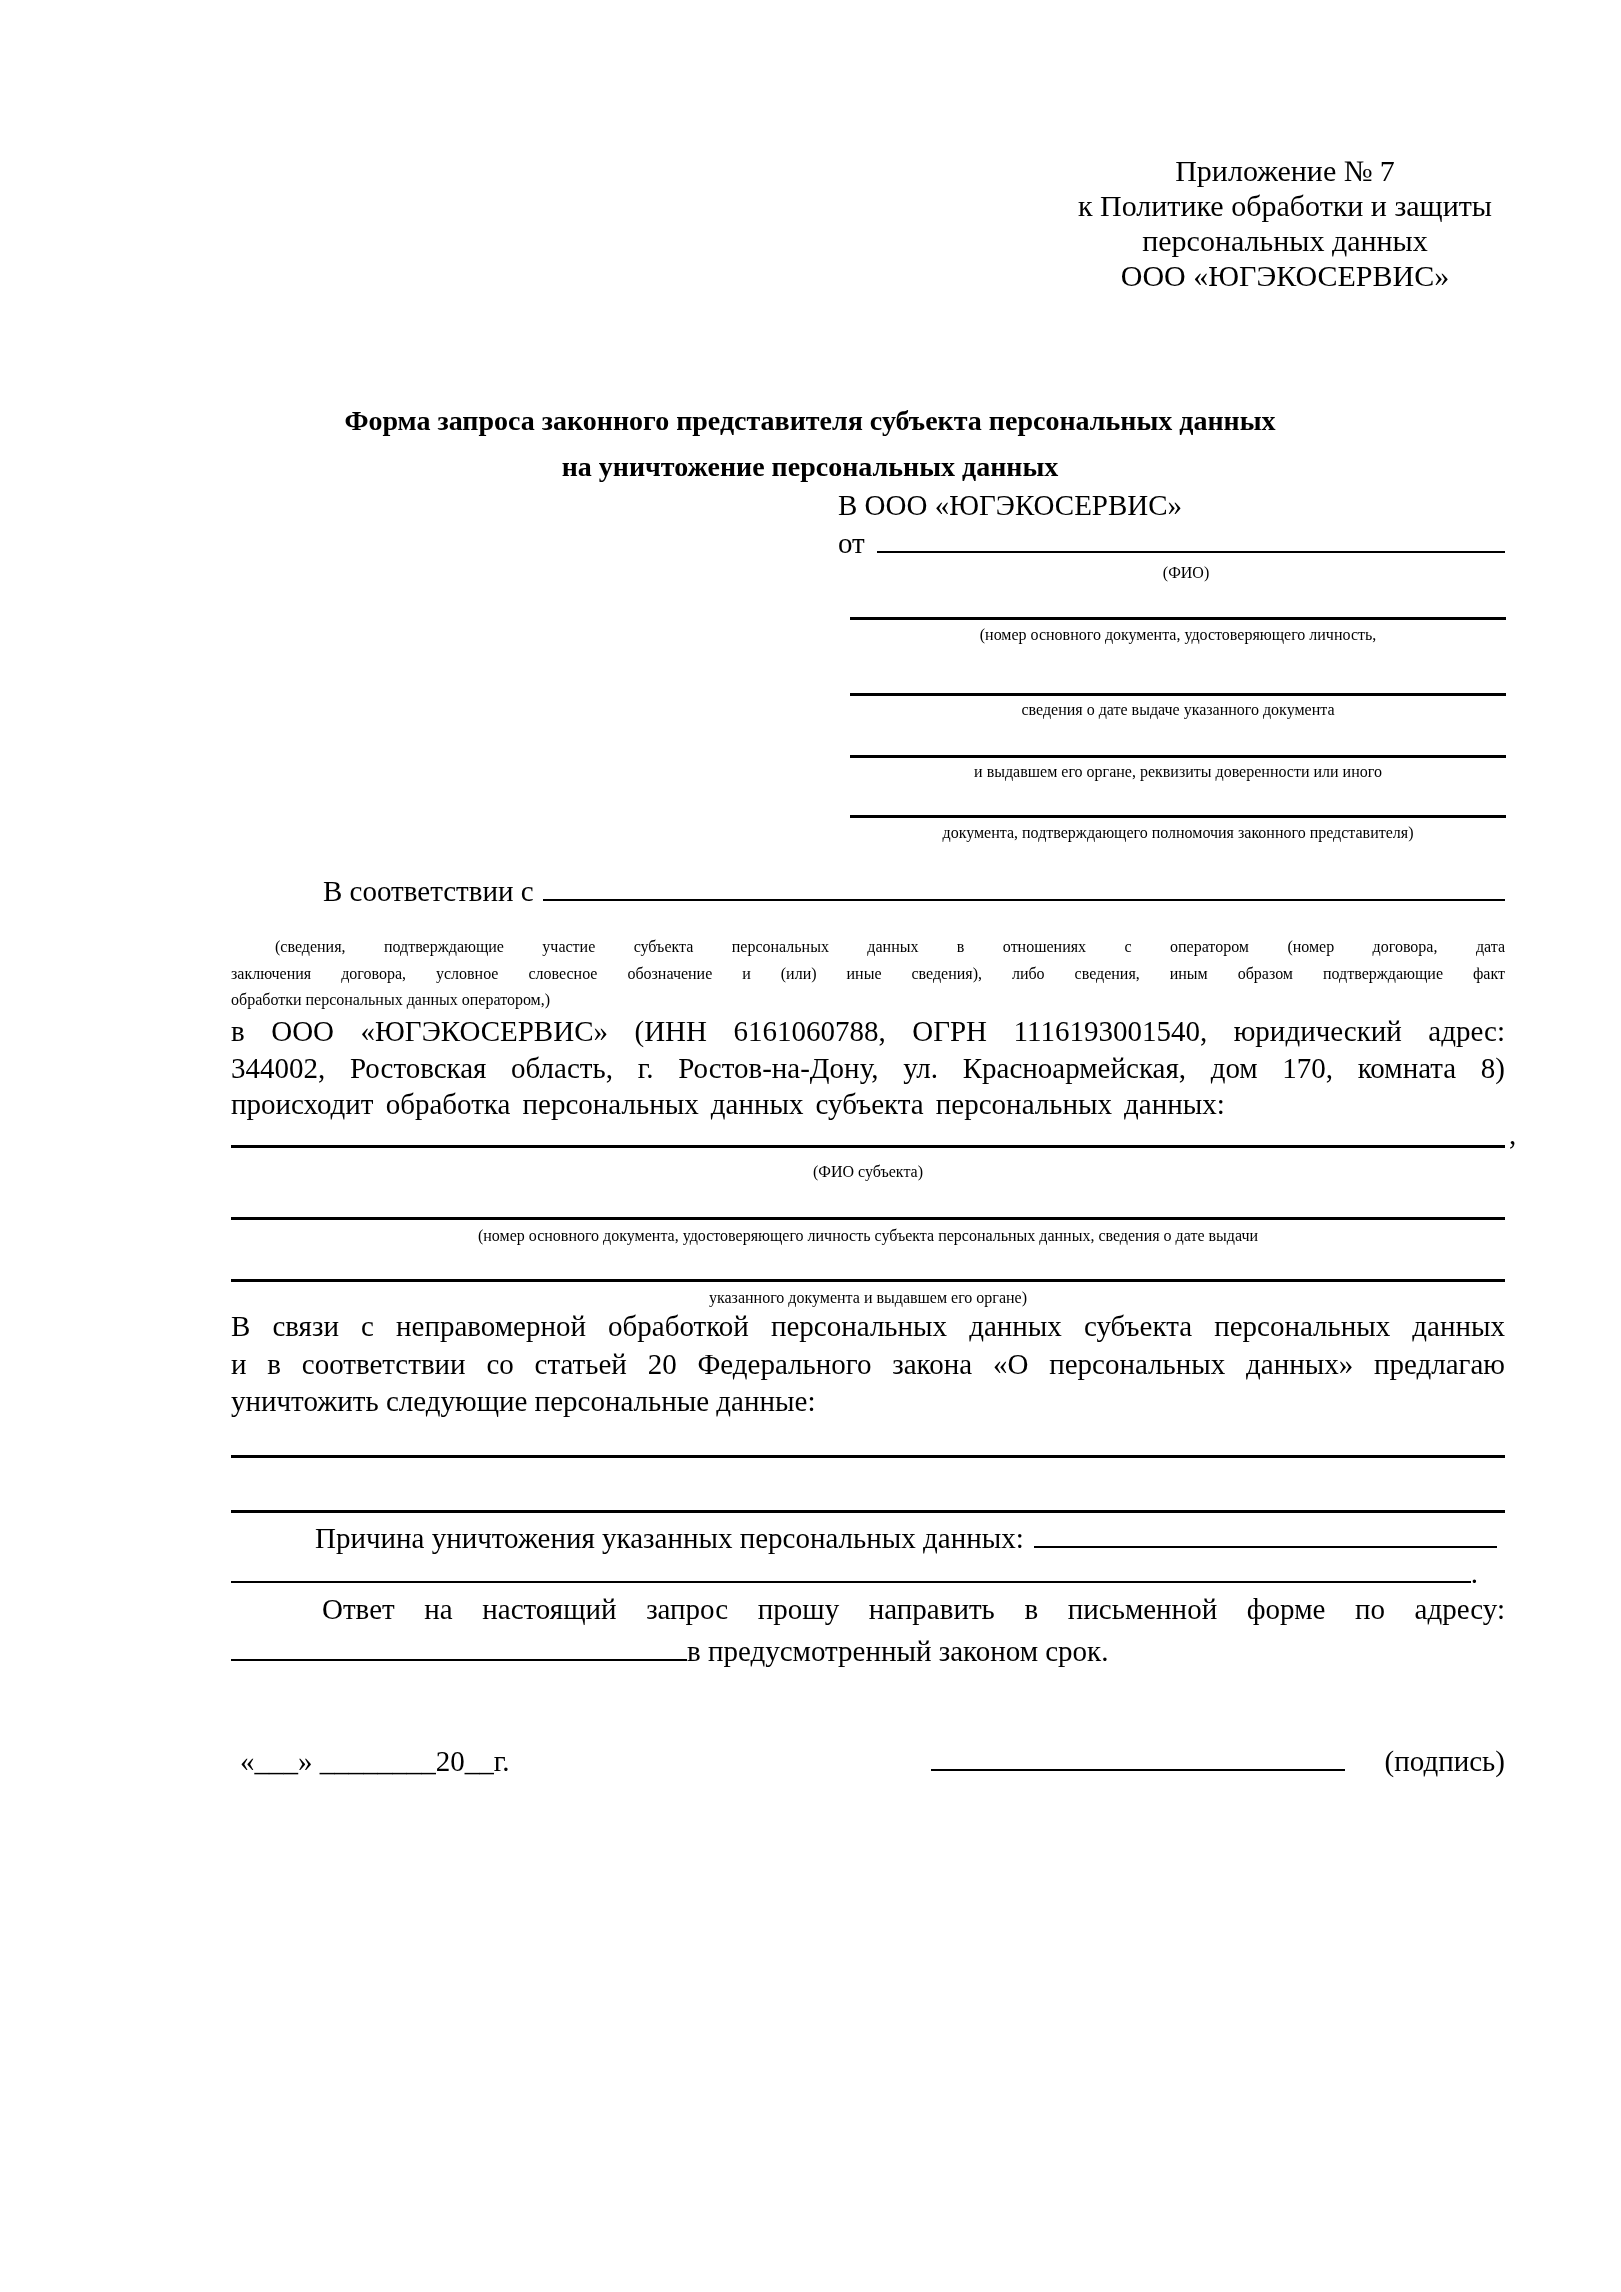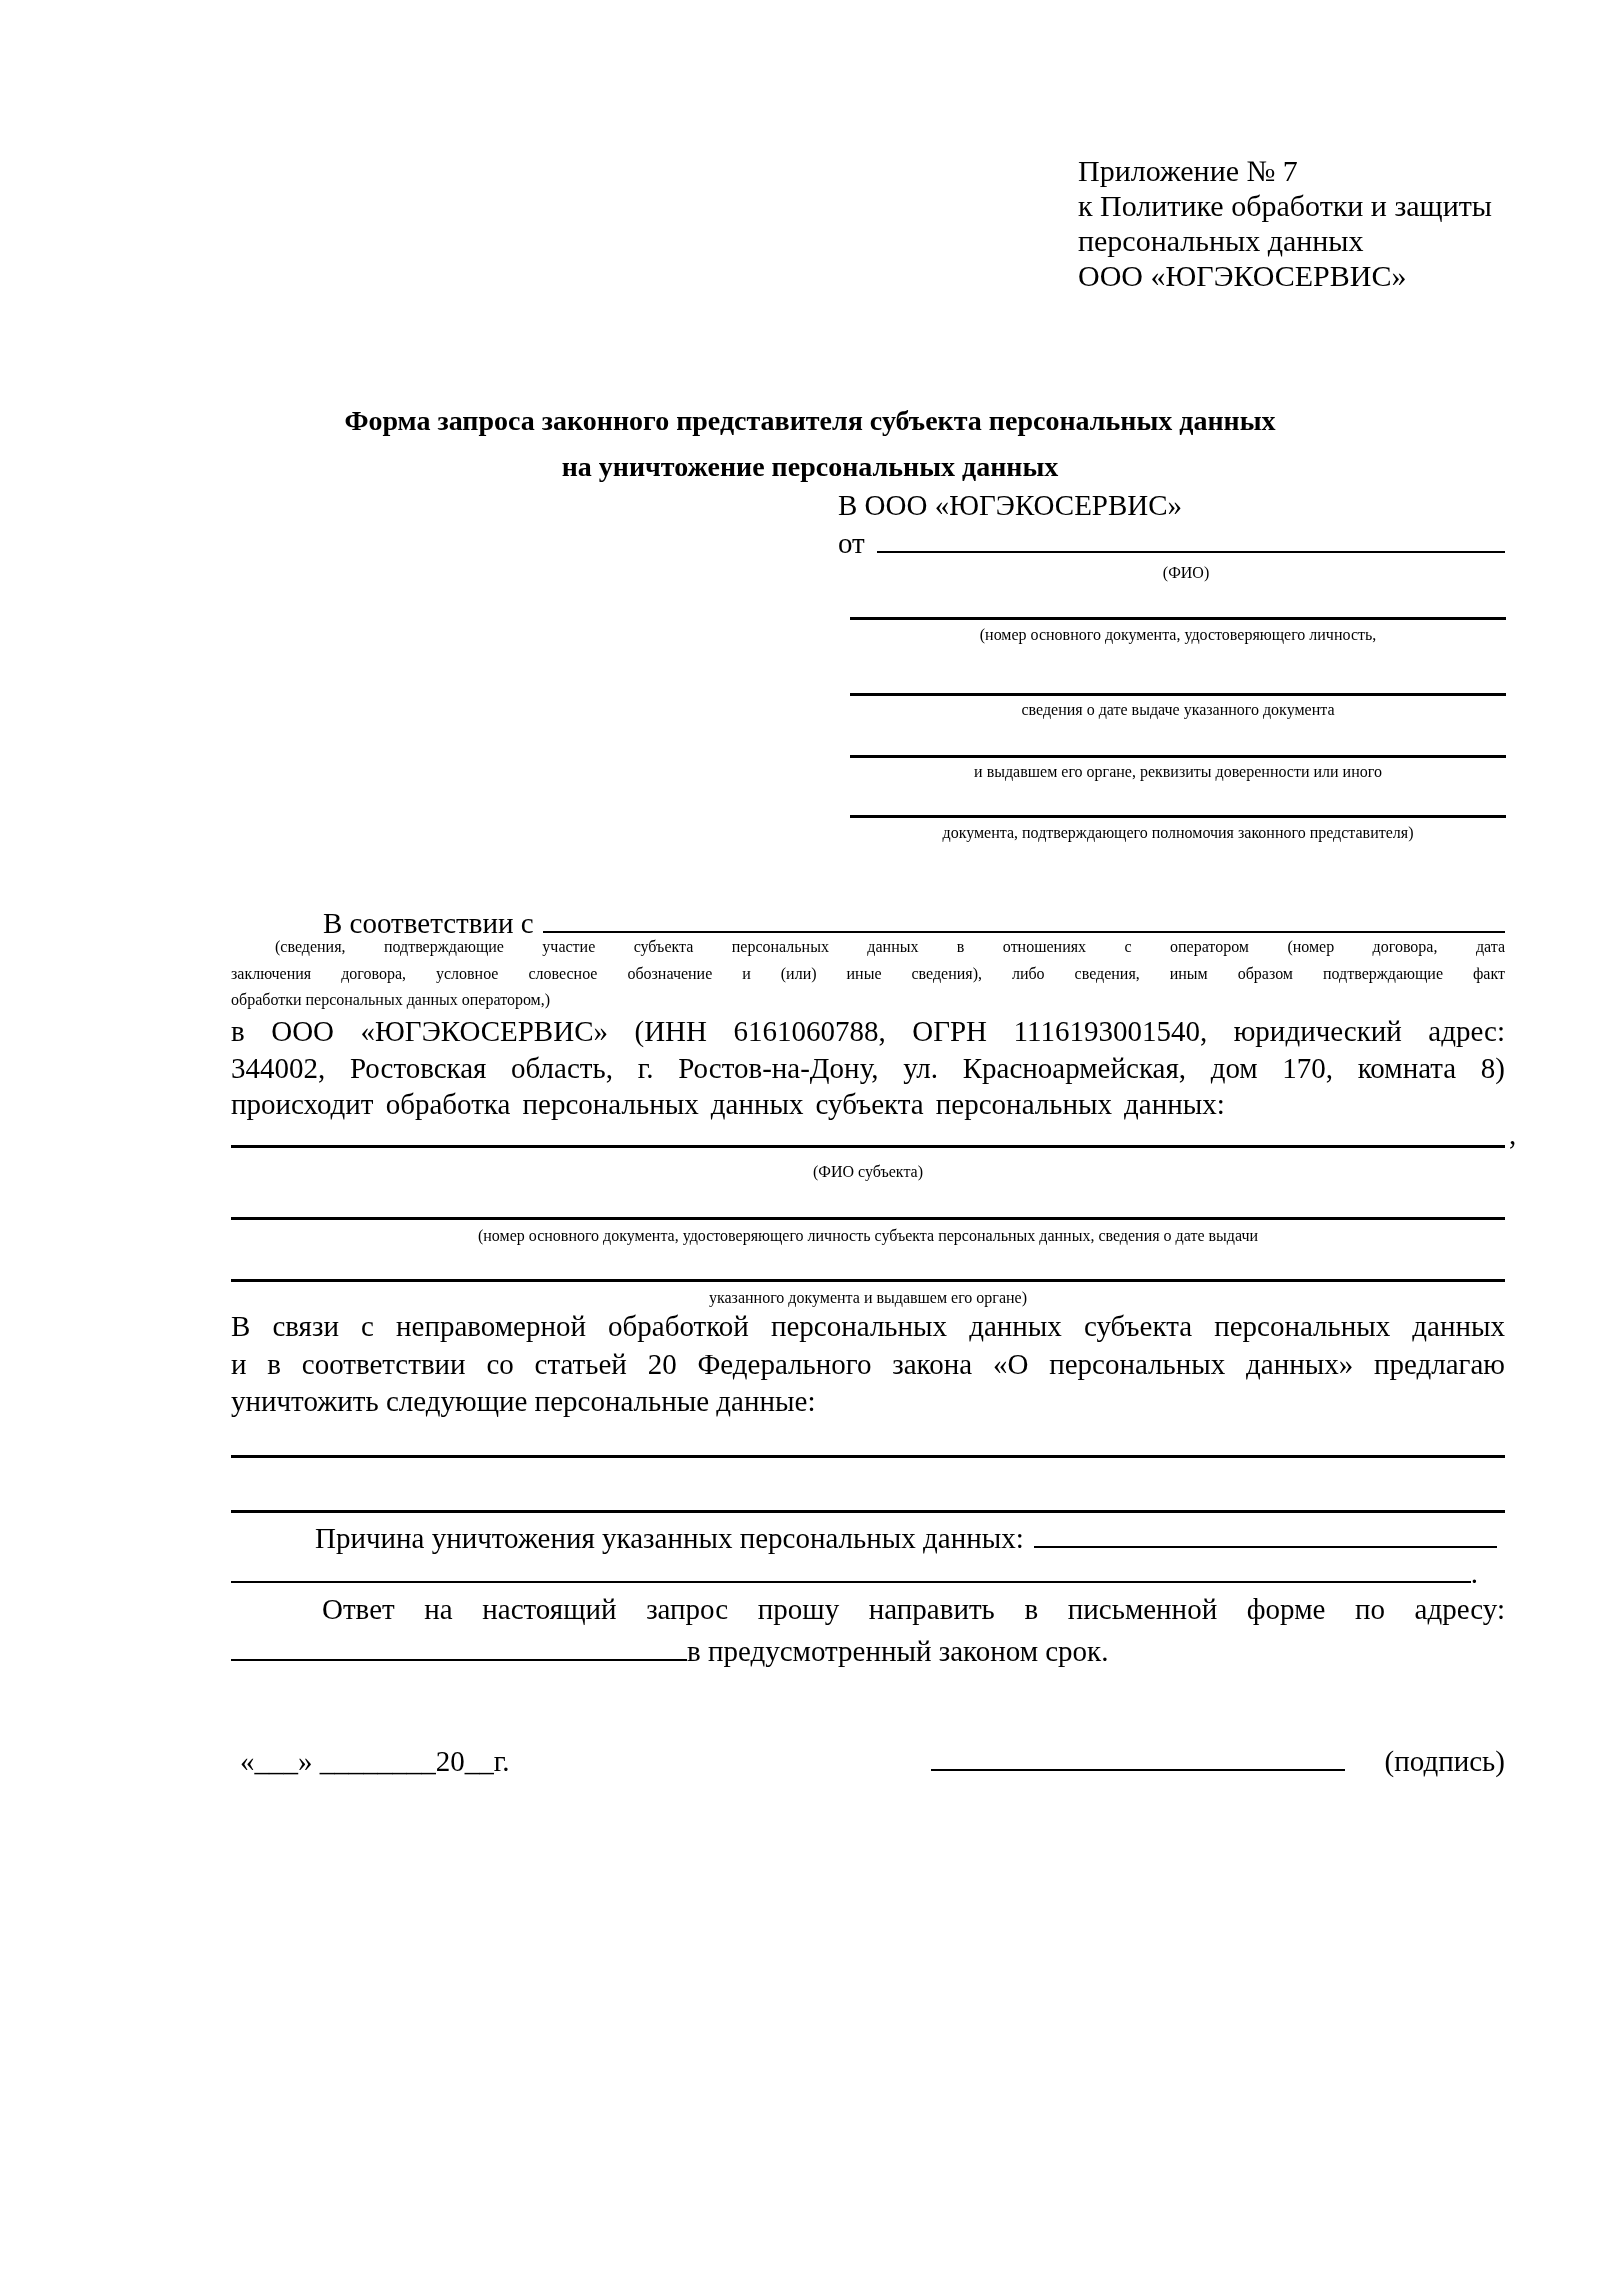--- a/index.html
+++ b/index.html
@@ -21,21 +21,21 @@
   .fill{flex:1 1 auto;border-bottom:2.9px solid #000;height:21.6px;}
   .fill-fixed{flex:0 0 456px;border-bottom:2.9px solid #000;height:21.6px;}
   .title{text-align:center;font-size:28px;line-height:46px;font-weight:bold;}
   .hdr div{font-size:30px;line-height:35px;}
 </style>
 </head>
 <body>
 
 <div class="page">
 
-  <div class="abs hdr" style="left:1078px;top:153px;">
+  <div class="abs hdr" style="left:1078px;top:153px;text-align:center;">
     <div>Приложение № 7</div>
     <div>к Политике обработки и защиты</div>
     <div>персональных данных</div>
     <div>ООО «ЮГЭКОСЕРВИС»</div>
   </div>
 
   <div class="abs title" style="left:173px;top:398px;width:1274px;">
     <div>Форма запроса законного представителя субъекта персональных данных</div>
     <div>на уничтожение персональных данных</div>
   </div>
@@ -63,21 +63,21 @@
   <div class="rule" style="left:850px;top:755px;width:656px;"></div>
   <div class="abs s cen" style="left:850px;top:759px;width:656px;">
     <span>и выдавшем его органе, реквизиты доверенности или иного</span>
   </div>
 
   <div class="rule" style="left:850px;top:815px;width:656px;"></div>
   <div class="abs s cen" style="left:850px;top:820px;width:656px;">
     <span>документа, подтверждающего полномочия законного представителя)</span>
   </div>
 
-  <div class="abs t fillrow" style="left:323px;top:905px;width:1182px;">
+  <div class="abs t fillrow" style="left:323px;top:873px;width:1182px;">
     <span>В соответствии с</span>
     <span class="fill" style="margin-left:9.8px;"></span>
   </div>
 
   <div class="abs s jl" style="left:275px;top:934px;width:1230px;">(сведения, подтверждающие участие субъекта персональных данных в отношениях с оператором (номер договора, дата</div>
   <div class="abs s jl" style="left:231px;top:961px;width:1274px;">заключения договора, условное словесное обозначение и (или) иные сведения), либо сведения, иным образом подтверждающие факт</div>
   <div class="abs s" style="left:231px;top:987px;">обработки персональных данных оператором,)</div>
 
   <div class="abs t jl" style="left:231px;top:1013px;width:1274px;">в ООО «ЮГЭКОСЕРВИС» (ИНН 6161060788, ОГРН 1116193001540, юридический адрес:</div>
   <div class="abs t jl" style="left:231px;top:1050px;width:1274px;">344002, Ростовская область, г. Ростов-на-Дону, ул. Красноармейская, дом 170, комната 8)</div>

